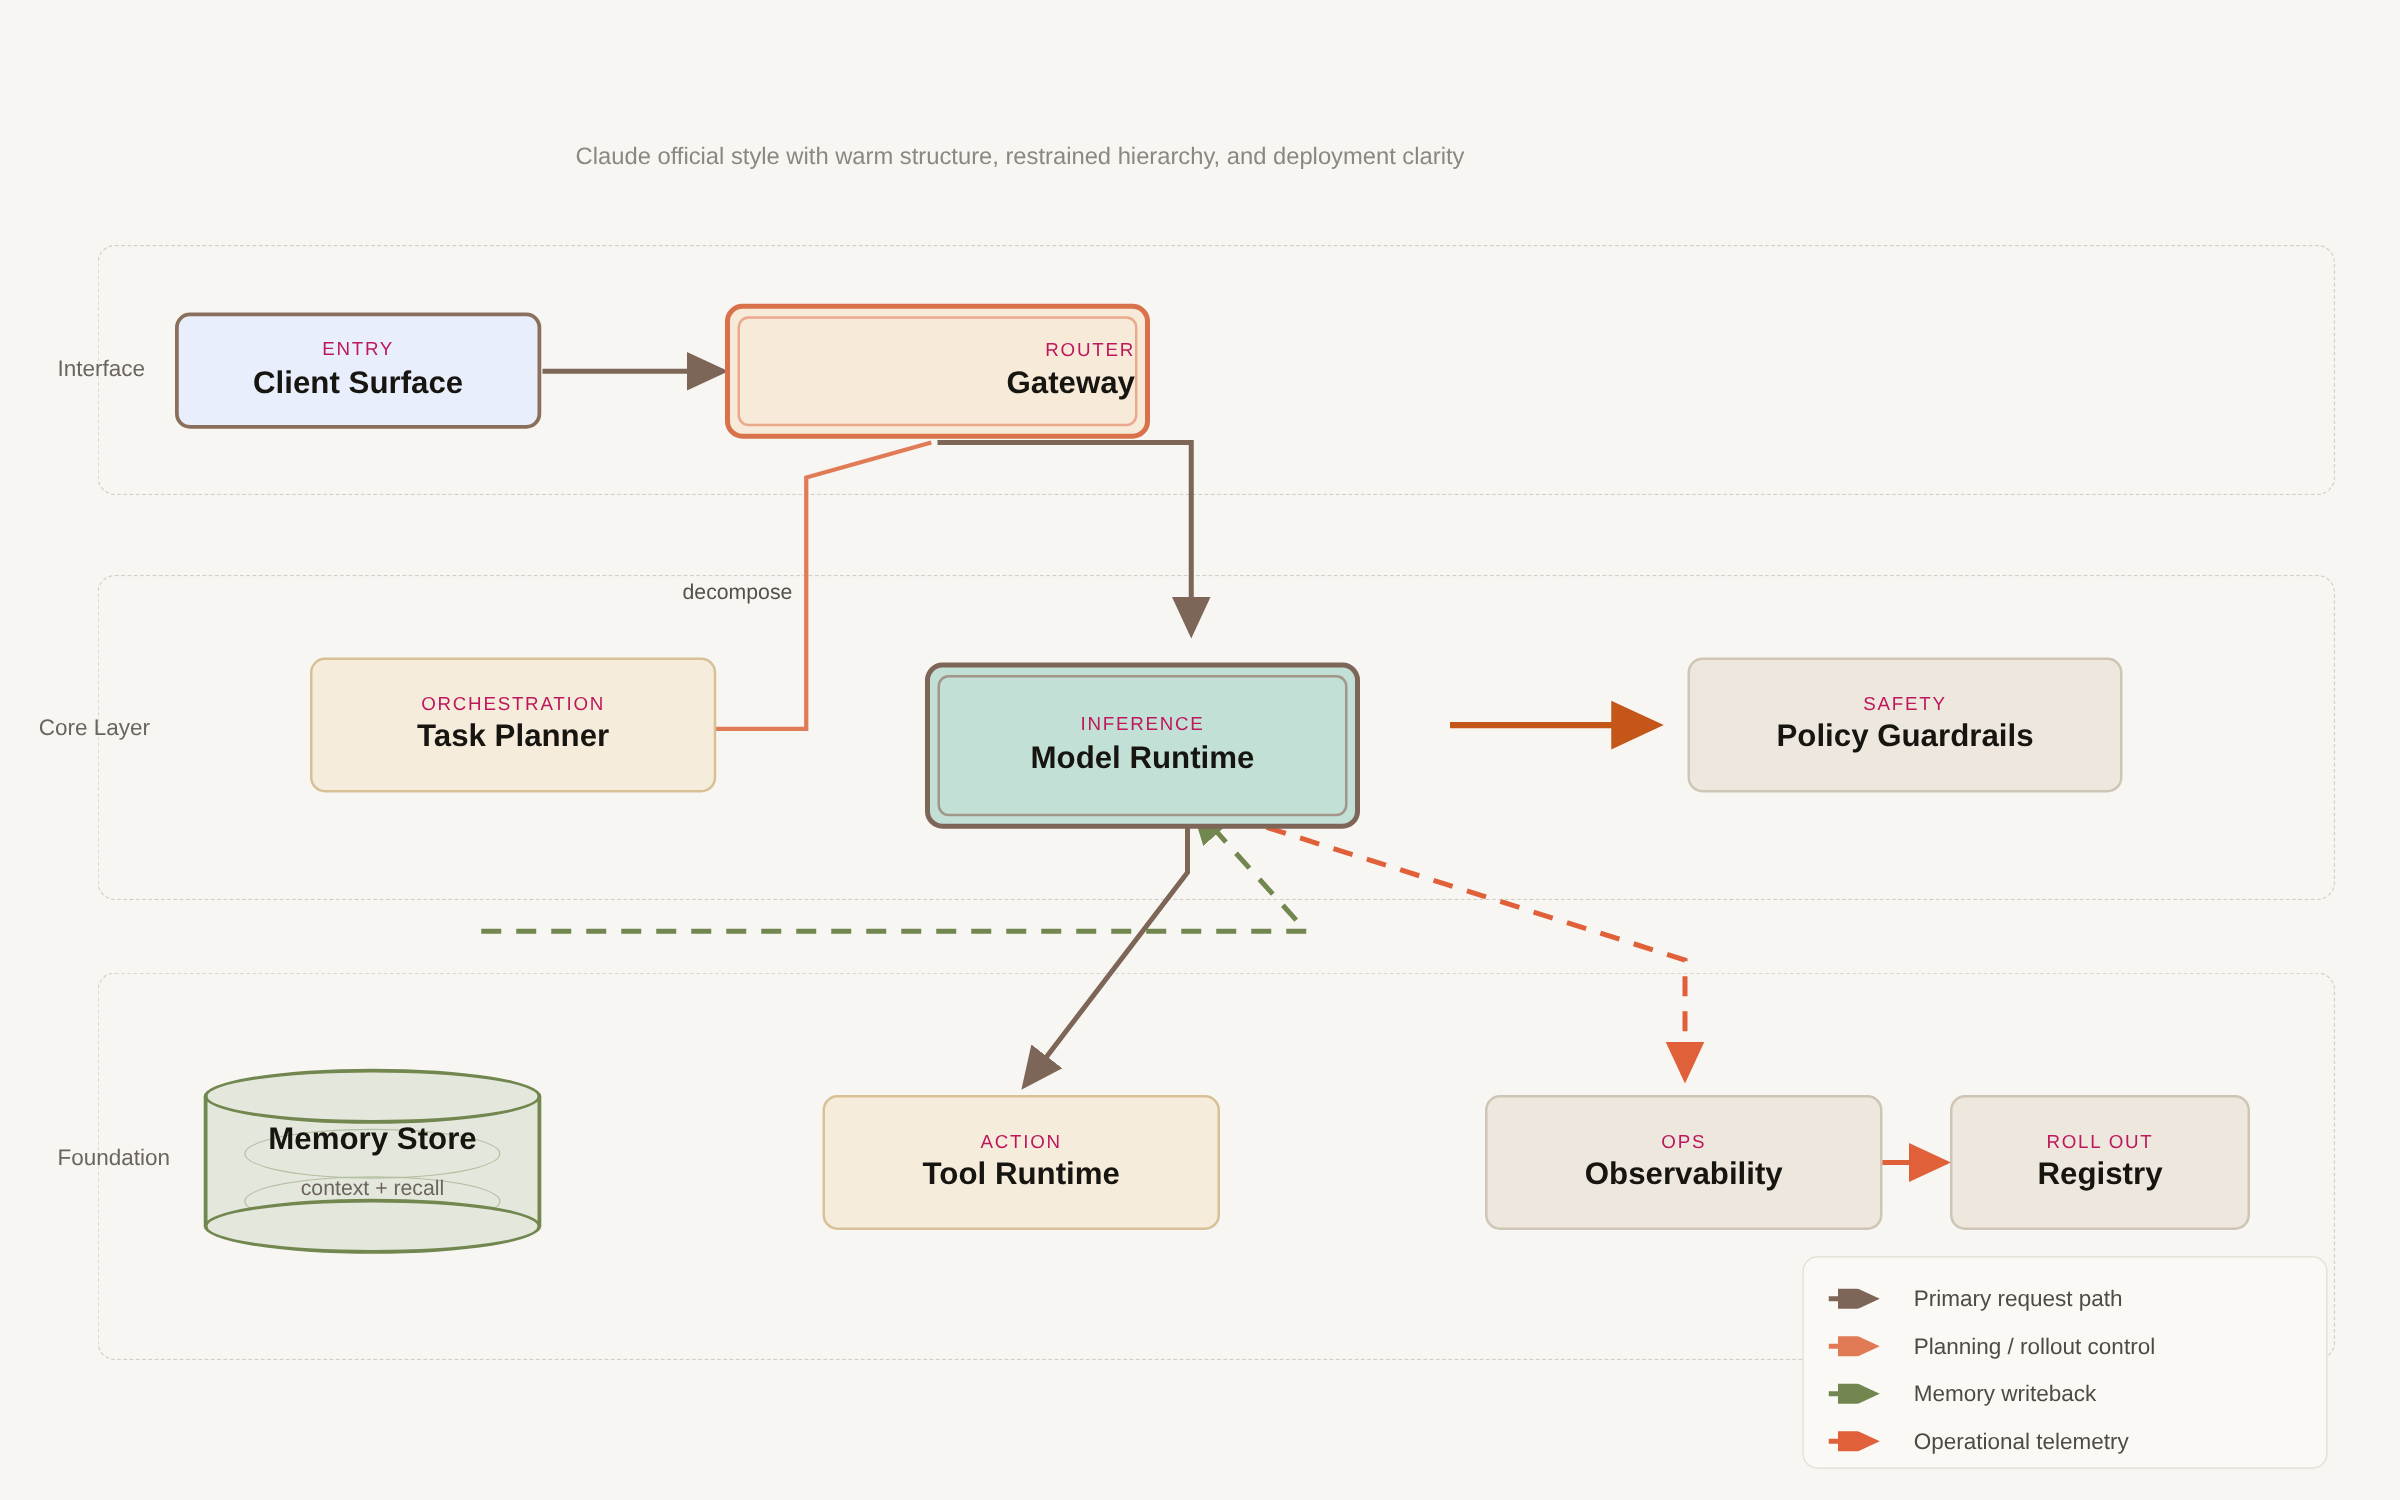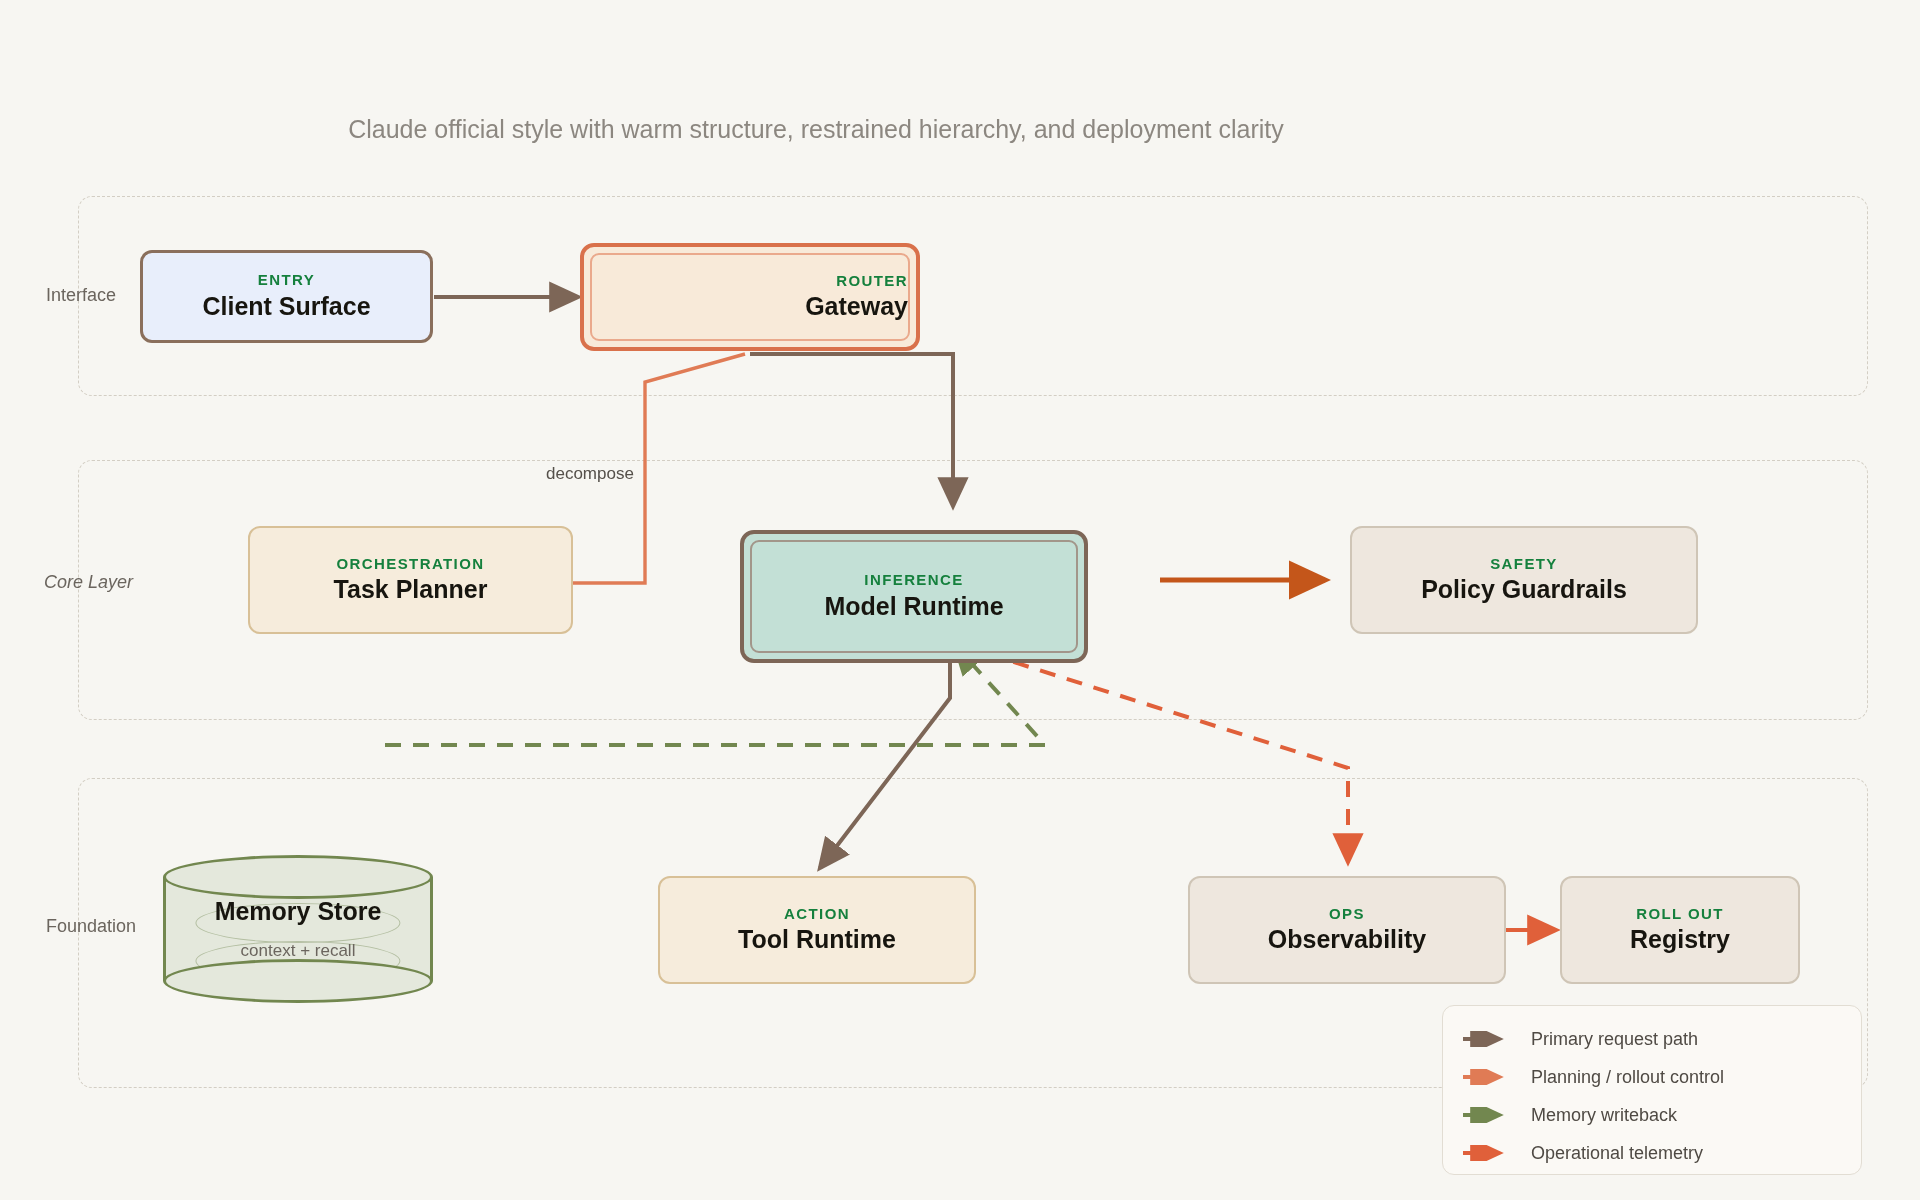--- a/index.html
+++ b/index.html
@@ -12,21 +12,21 @@
   }
   #stage{position:absolute;inset:0;width:1920px;height:1200px;}
 
   
   .title{
     position:absolute;left:0;top:48px;width:1920px;text-align:center;
     font-size:40px;font-weight:bold;color:#191918;letter-spacing:-0.3px;
   }
   .subtitle{
     position:absolute;left:0;top:115px;width:1632px;text-align:center;
-    font-size:25px;color:#8c8780;font-weight:400;
+    font-size:19px;color:#8c8780;font-weight:400;
   }
 
   
   .lane{
     position:absolute;
     border:1.6px dashed #d3cec4;
     border-radius:14px;
     background:transparent;
     box-sizing:border-box;
   }
@@ -45,22 +45,22 @@
   }
 
   
   .node{
     position:absolute;box-sizing:border-box;
     border-radius:12px;
     display:flex;flex-direction:column;align-items:center;justify-content:center;
     text-align:center;
   }
   .kicker{
-    font-size:15px;font-weight:bold;letter-spacing:1.4px;
-    color:#15803d;text-transform:uppercase;line-height:1.1;
+    font-size:15px;font-weight:normal;letter-spacing:1.4px;
+    color:#be185d;text-transform:uppercase;line-height:1.1;
     margin-bottom:3px;
   }
   .nlabel{
     font-size:25px;font-weight:bold;color:#17150f;line-height:1.15;
   }
   .nsub{
     font-size:17px;color:#6b655e;margin-top:16px;
   }
 
   
@@ -123,21 +123,21 @@
 
 <div id="stage">
 
   <div class="subtitle">Claude official style with warm structure, restrained hierarchy, and deployment clarity</div>
 
   <div class="lane" style="left:78px;top:196px;width:1790px;height:200px;"></div>
   <div class="lane" style="left:78px;top:460px;width:1790px;height:260px;"></div>
   <div class="lane" style="left:78px;top:778px;width:1790px;height:310px;"></div>
 
   <div class="lane-label" style="left:46px;top:285px;width:104px;">Interface</div>
-  <div class="lane-label" style="left:44px;top:572px;width:180px;font-style:italic;">Core Layer</div>
+  <div class="lane-label" style="left:31px;top:572px;width:180px;">Core Layer</div>
   <div class="lane-label" style="left:46px;top:916px;width:116px;">Foundation</div>
 
   <svg id="edges" viewBox="0 0 1920 1200">
     <defs>
       <marker id="ah-brown" markerWidth="9" markerHeight="9" refX="7.2" refY="4.5" orient="auto" markerUnits="strokeWidth">
         <path d="M0,0.6 L8.4,4.5 L0,8.4 z" fill="#7d6657"></path>
       </marker>
       <marker id="ah-orange" markerWidth="9" markerHeight="9" refX="7.2" refY="4.5" orient="auto" markerUnits="strokeWidth">
         <path d="M0,0.6 L8.4,4.5 L0,8.4 z" fill="#e0603a"></path>
       </marker>

